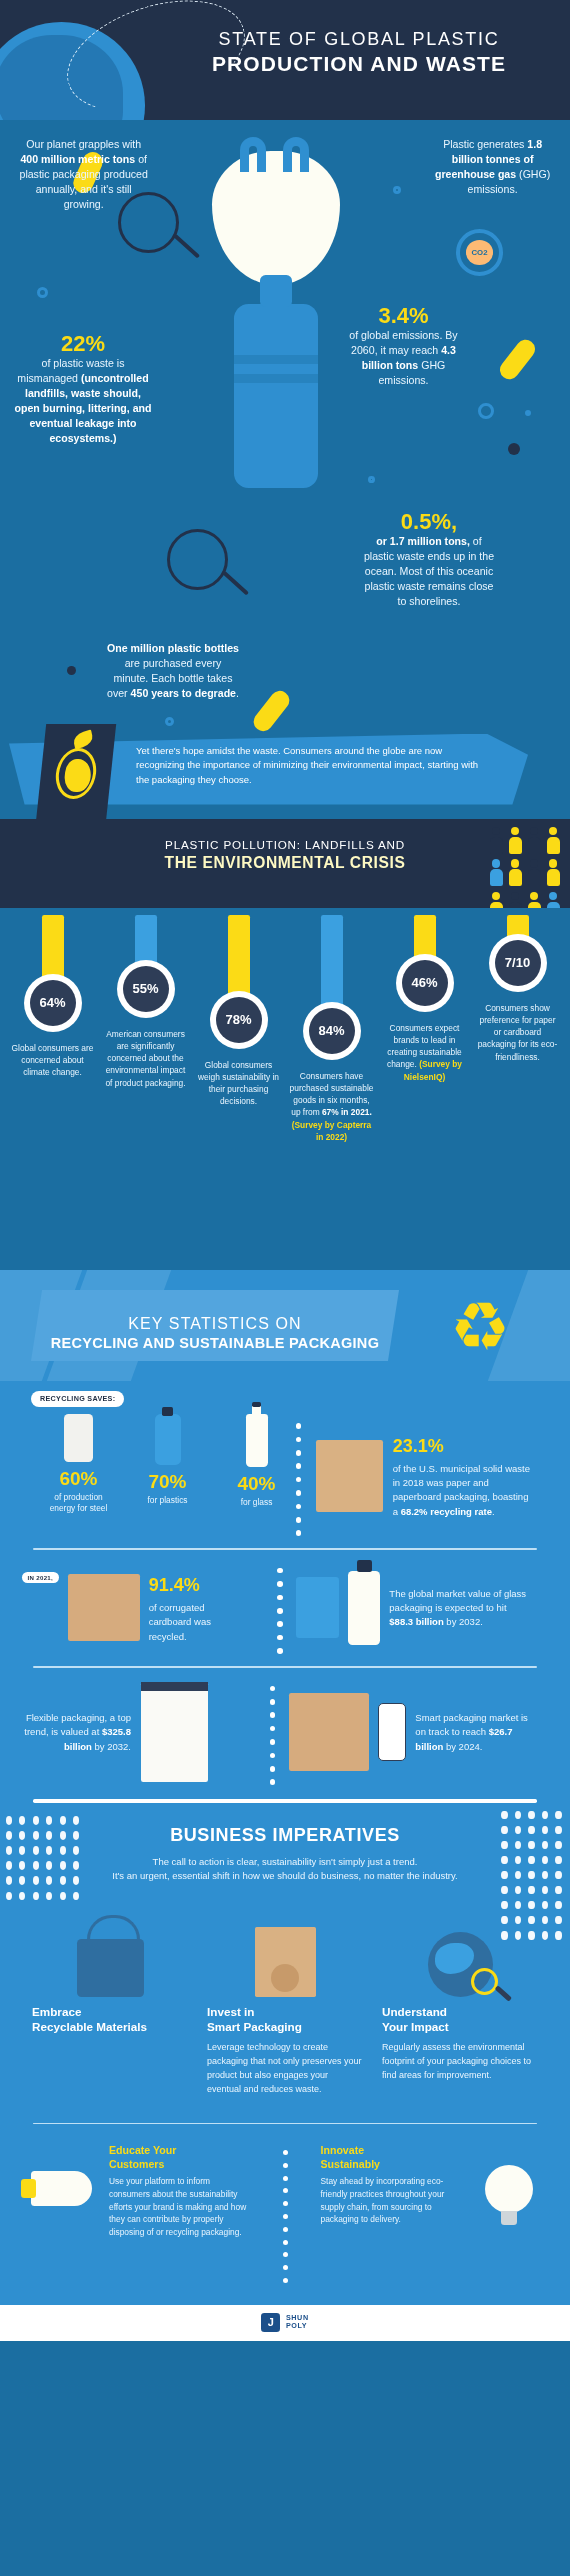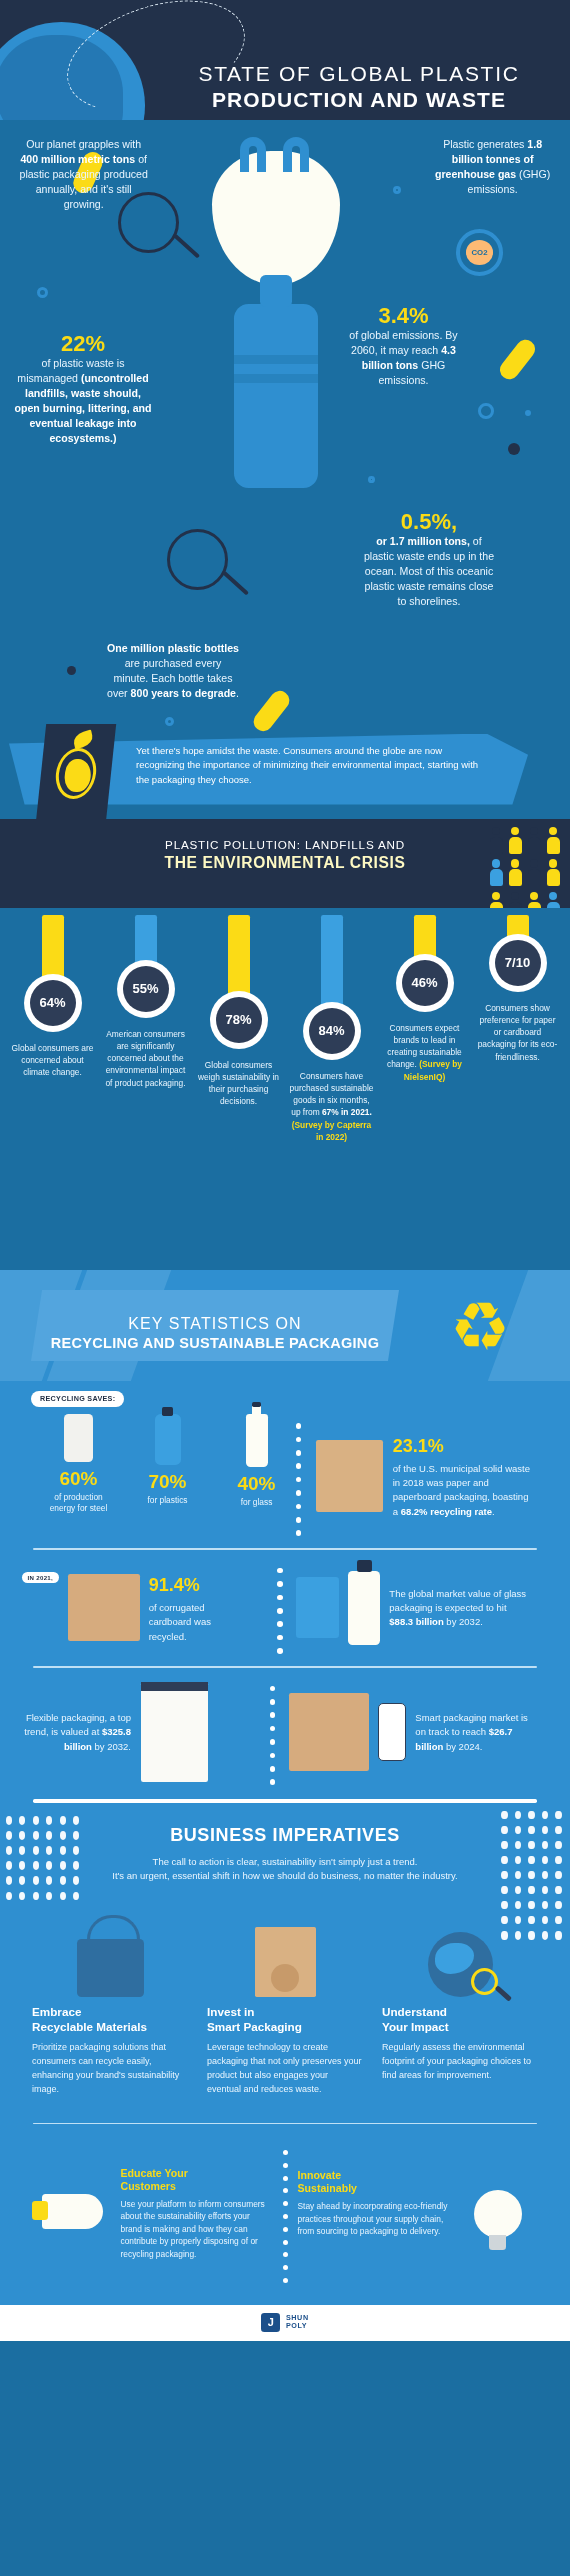--- a/index.html
+++ b/index.html
@@ -22,21 +22,21 @@
   }
   .orbit{
     position:absolute; left:64px; top:5.6px; width:184px; height:100px;
     border:1.7px dashed #e9f6ff; border-radius:50%;
     transform:rotate(-18deg); opacity:.92; border-bottom-color:transparent;
   }
   .hero-title{
     position:absolute; left:167px; top:29px; width:384px; text-align:center; color:#fff;
   }
   .hero-title .l1{
-    font-size:21px; letter-spacing:1.7px; font-weight:400; display:block;margin-top:33px;
+    font-size:18px; letter-spacing:1.7px; font-weight:400; display:block;
   }
   .hero-title .l2{
     font-size:21px; letter-spacing:1.1px; font-weight:800; display:block; margin-top:2.2px;
   }
 
   
   .sec-facts{ position:relative; background:#1b6ea1; height:699px; overflow:hidden; }
   .fact{ position:absolute; color:#eaf6ff; text-align:center; line-height:1.42; font-size:10.6px; font-weight:300;}
   .fact b{ color:#fff; font-weight:800; }
   .big-y{ color:#fbdb16; font-weight:800; font-size:22px; display:block; line-height:1.1;}
@@ -197,21 +197,21 @@
   .art-basket{ width:67px; height:58px; background:#2f6ea0; border-radius:4.5px; position:relative;}
   .art-basket::before{ content:""; position:absolute; left:10px; top:-24.5px; width:47px; height:31px; border:3.9px solid #2f6ea0; border-bottom:none; border-radius:24.5px 24.5px 0 0;}
   .art-bag2{ width:61px; height:70px; background:#d9b183; border-radius:1.7px; position:relative;}
   .art-bag2::after{ content:""; position:absolute; left:16.7px; bottom:5.6px; width:28px; height:28px; background:#c79a6a; border-radius:50%;}
   .art-globe{ width:65px; height:65px; border-radius:50%; background:#2f6ea0; position:relative;}
   .art-globe::after{ content:""; position:absolute; left:7.8px; top:11px; width:39px; height:31px; background:#3ba0e0; border-radius:50% 40% 60% 40%;}
   .mglass{ position:absolute; right:-5.6px; bottom:2.2px; width:27px; height:27px; border:3.9px solid #fbdb16; border-radius:50%;}
   .mglass::after{ content:""; position:absolute; left:20px; top:20px; width:19px; height:4.5px; background:#2e3d57; border-radius:2.2px; transform:rotate(42deg);}
 
   .divline{ height:1.7px; background:#bfe0f5; margin:26px 33px 0; border-radius:1.1px;}
-  .cards2{ display:flex; justify-content:center; gap:10px; padding:20px 22px 0;align-items:center; }
+  .cards2{ display:flex; justify-content:center; gap:33px; padding:20px 22px 0; }
   .card2{ display:flex; gap:9px; width:239px; align-items:flex-start; }
   .card2 .art2{ width:78px; height:89px; display:flex; align-items:center; justify-content:center; flex:0 0 78px;}
   .card2 h4{ color:#fbdb16; font-size:10.6px; font-weight:800; line-height:1.25; }
   .card2 p{ color:#eaf6ff; font-size:8.4px; line-height:1.5; margin-top:4.5px; font-weight:300;}
   .vdots2{ display:flex; flex-direction:column; gap:7.8px; align-items:center; padding-top:5.6px;}
   .vdots2 span{ width:5px; height:5px; background:#fff; border-radius:50%; }
   .megaphone{ width:61px; height:35px; background:#fdfdf5; border-radius:4.5px 22px 22px 4.5px; position:relative;}
   .megaphone::after{ content:""; position:absolute; left:-10px; top:7.8px; width:15.6px; height:19px; background:#fbdb16; border-radius:3.3px;}
   .bulb{ width:48px; height:48px; border-radius:50%; background:#fdfdf5; position:relative;}
   .bulb::after{ content:""; position:absolute; left:15.6px; bottom:-12.3px; width:16.7px; height:14.5px; background:#cfd6da; border-radius:0 0 3.3px 3.3px;}
@@ -280,21 +280,21 @@
       <span class="big-y">3.4%</span>
       <span>of global emissions. By 2060, it may reach </span><b>4.3 billion tons</b><span> GHG emissions.</span>
     </div>
 
     <div class="fact f5">
       <span class="big-y">0.5%,</span>
       <b>or 1.7 million tons,</b><span> of plastic waste ends up in the ocean. Most of this oceanic plastic waste remains close to shorelines.</span>
     </div>
 
     <div class="fact f6">
-      <b>One million plastic bottles</b><span> are purchased every minute. Each bottle takes over </span><b>800 years to degrade</b><span>.</span>
+      <b>One million plastic bottles</b><span> are purchased every minute. Each bottle takes over </span><b>450 years to degrade</b><span>.</span>
     </div>
 
     <div class="hope-wrap">
       <div class="hope-bg"></div>
       <div class="hope-badge">
         <div class="leaf-globe"></div>
       </div>
       <div class="hope-text">Yet there's hope amidst the waste. Consumers around the globe are now recognizing the importance of minimizing their environmental impact, starting with the packaging they choose.</div>
     </div>
   </div>
@@ -608,21 +608,20 @@
     <div class="biz-sub" style="white-space:pre-line;">The call to action is clear, sustainability isn't simply just a trend.
 It's an urgent, essential shift in how we should do business, no matter the industry.</div>
 
     <div class="cards3" id="cards3">
         <div class="card3">
           <div class="art">
             <div class="art-basket"></div>
           </div>
           <h4 style="white-space: pre-line;">Embrace
 Recyclable Materials</h4>
-          <p>Prioritize packaging solutions that consumers can recycle easily, enhancing your brand's sustainability image.</p>
         </div>
         <div class="card3">
           <div class="art">
             <div class="art-bag2"></div>
           </div>
           <h4 style="white-space: pre-line;">Invest in
 Smart Packaging</h4>
           <p>Leverage technology to create packaging that not only preserves your product but also engages your eventual and reduces waste.</p>
         </div>
         <div class="card3">

